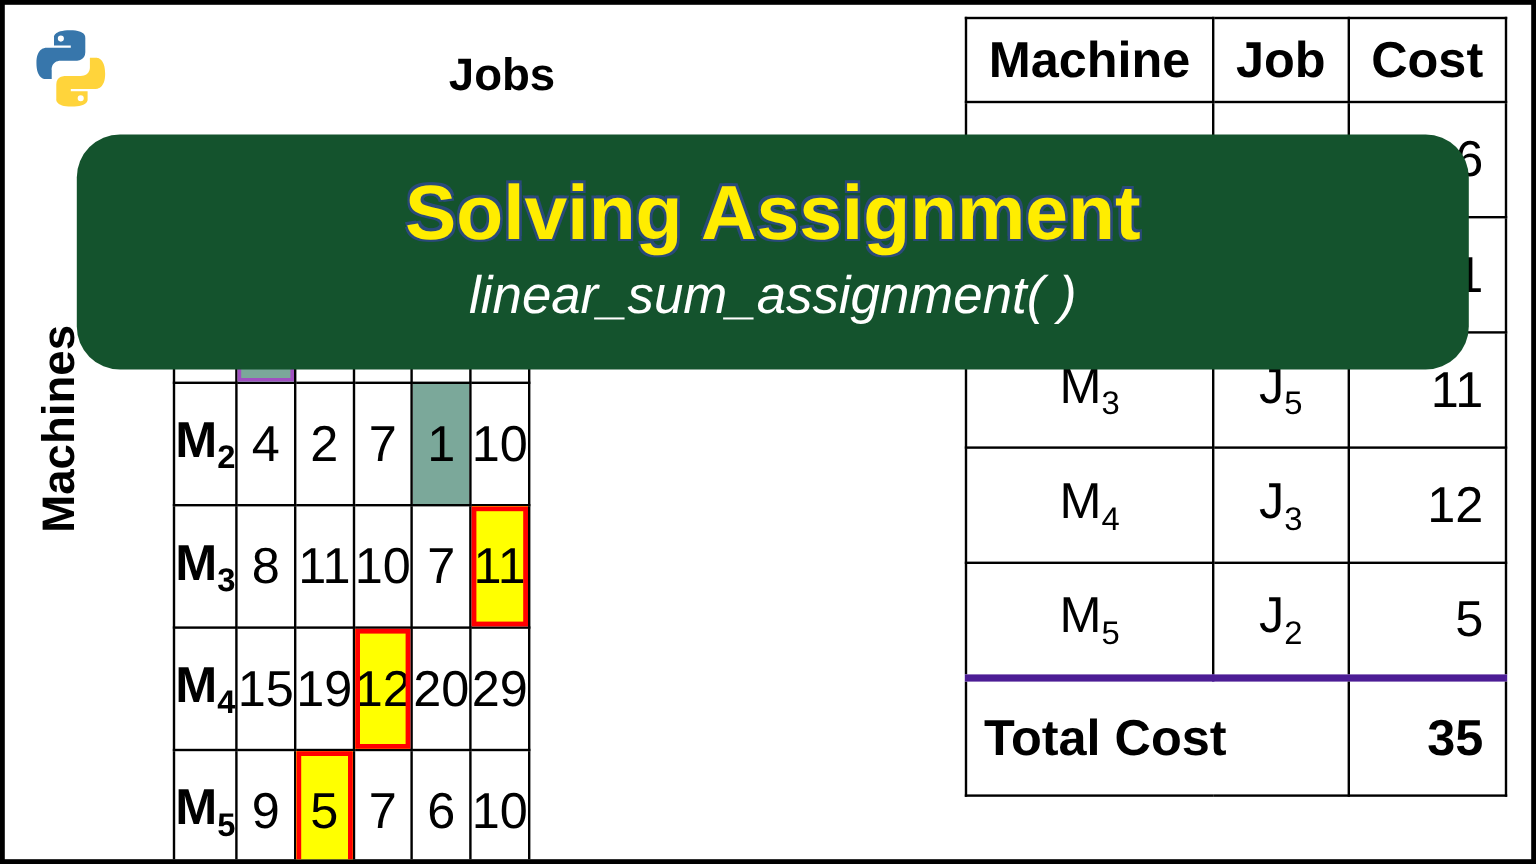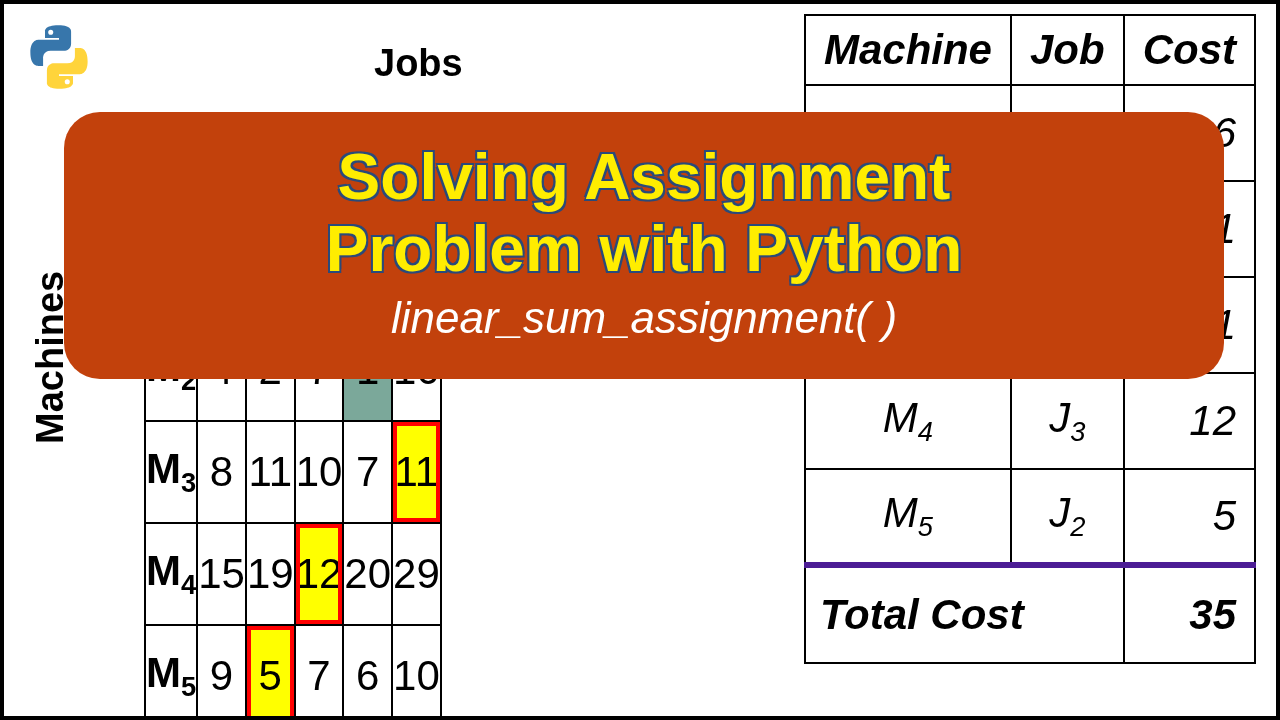--- a/index.html
+++ b/index.html
@@ -85,36 +85,35 @@
   right: 20px;
   top: 10px;
   border-collapse: collapse;
 }
 .result-table td, .result-table th {
   border: 2px solid #000;
   height: 98px;
   text-align: center;
   font-size: 42px;
   padding: 0 18px;
-  font-style: italic;
 }
 .result-table th { font-weight: bold; height: 70px; }
 .result-table .rh td { height: 96px; }
 .result-table .total-row td {
   font-weight: bold;
   border-top: 6px solid #4c1d95;
 }
 .result-table .cost-col { text-align: right; min-width: 100px; }
 
 .title-banner {
   position: absolute;
   left: 60px;
   top: 108px;
   width: 1160px;
-  background: #c2410c;
+  background: #14532d;
   border-radius: 36px;
   padding: 30px 40px 36px 40px;
   text-align: center;
 }
 .title-main {
   color: #ffed00;
   font-size: 64px;
   font-weight: bold;
   line-height: 1.12;
   text-shadow: -2px -2px 0 #2a4a7a, 2px -2px 0 #2a4a7a, -2px 2px 0 #2a4a7a, 2px 2px 0 #2a4a7a;
@@ -228,15 +227,14 @@
   </tr>
   <tr class="total-row">
     <td colspan="2" style="text-align:left;padding-left:14px">Total Cost</td>
     <td class="cost-col">35</td>
   </tr>
 </tbody>
   </table>
 
 <div class="title-banner">
   <div class="title-main">Solving Assignment</div>
-  <div class="title-main">Problem with Python</div>
   <div class="title-sub">linear_sum_assignment( )</div>
 </div>
 
 </body></html>

